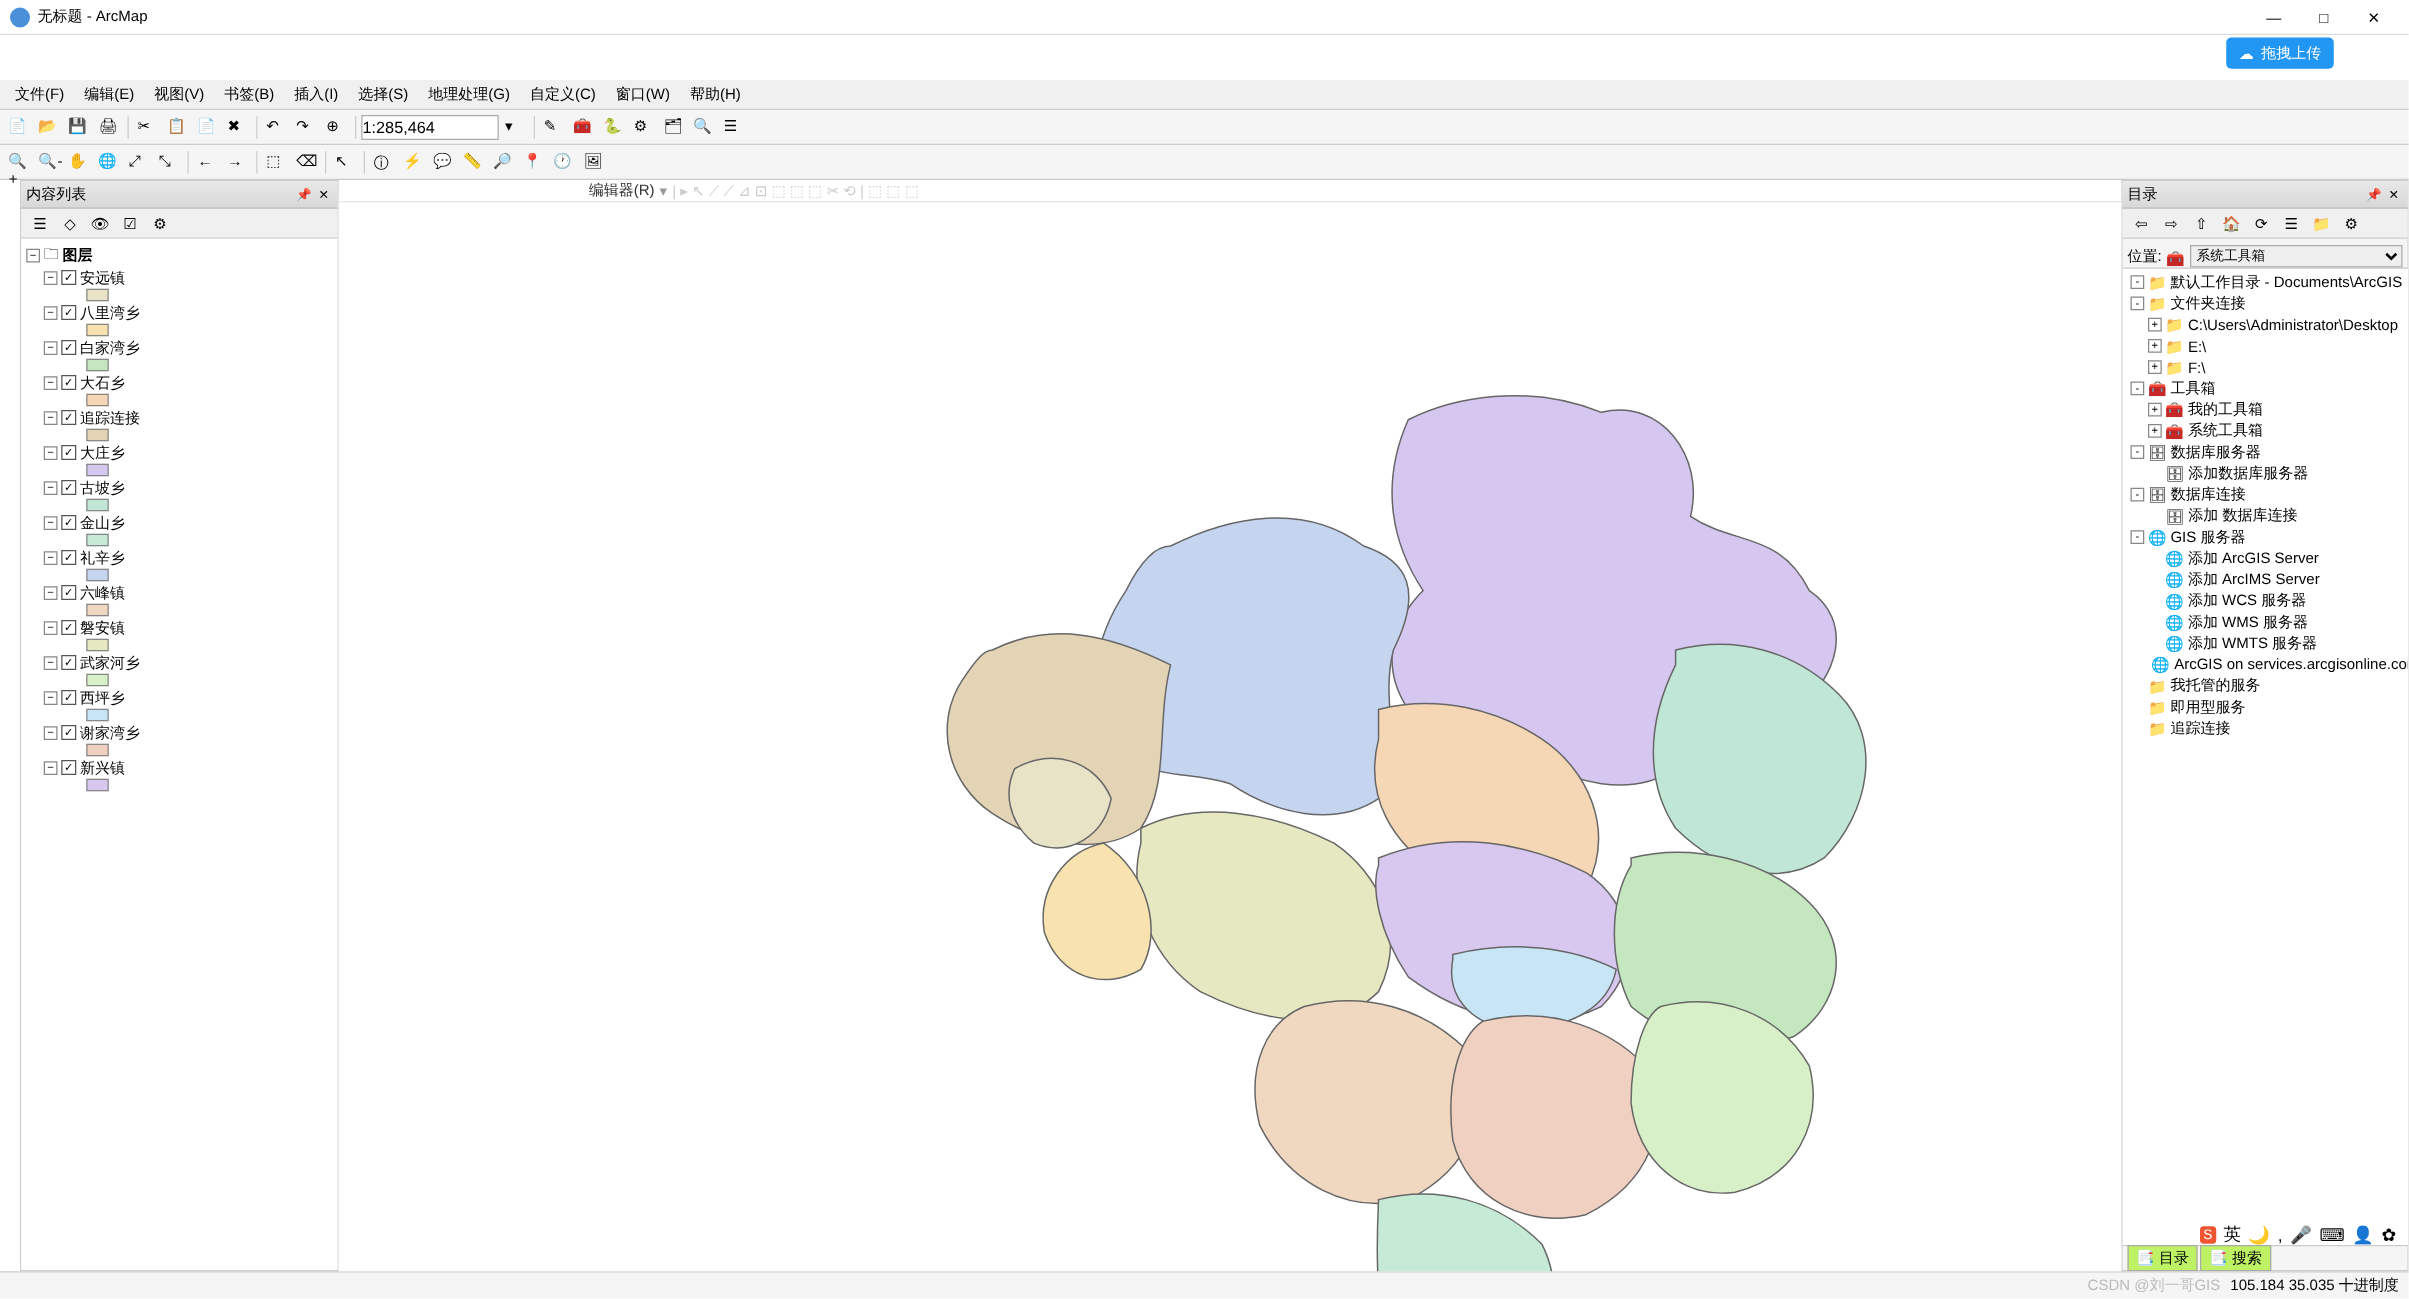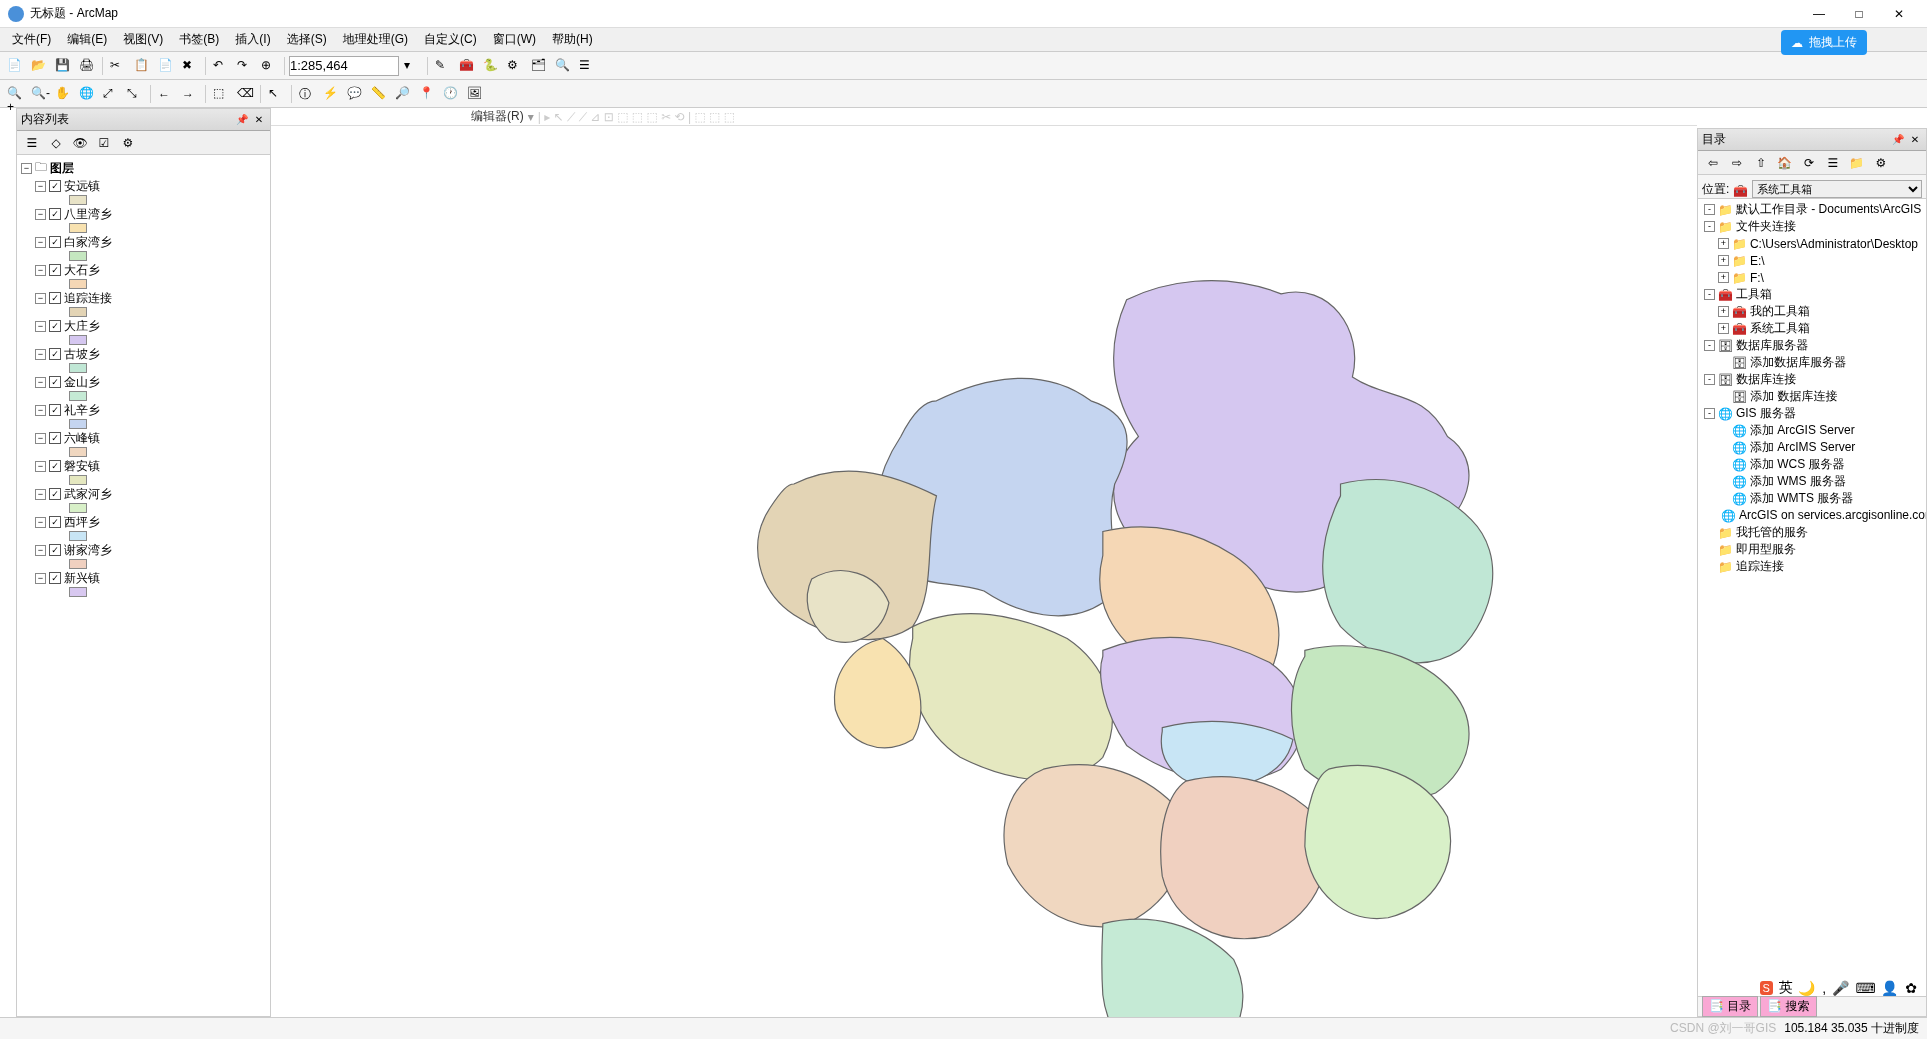--- a/index.html
+++ b/index.html
@@ -1,21 +1,21 @@
 <!DOCTYPE html>
 <html><head>
 <meta charset="utf-8">
 <style>
 * { box-sizing: border-box; margin: 0; padding: 0; font-family: "Segoe UI", Tahoma, sans-serif; font-size: 12px; }
 body { background: #fff; overflow: hidden; width: 1927px; height: 1039px; display: flex; flex-direction: column; }
 .titlebar { height: 28px; background: #fff; display: flex; align-items: center; padding: 0 8px; border-bottom: 1px solid #ddd; }
 .titlebar .logo { width: 16px; height: 16px; background: #4a90d9; border-radius: 50%; margin-right: 6px; }
 .titlebar .title { flex: 1; }
 .titlebar .winbtn { width: 40px; height: 22px; display: flex; align-items: center; justify-content: center; cursor: pointer; }
-.menubar { height: 24px; display: flex; align-items: center; padding: 0 4px; background: #f0f0f0; border-bottom: 1px solid #ccc; }
+.menubar { height: 24px; display: flex; align-items: center; padding: 0 4px; background: #f0f0f0; border-bottom: 1px solid #ccc; margin-top: 36px; }
 .menubar .mitem { padding: 2px 8px; cursor: pointer; }
 .upload-btn { position: absolute; right: 60px; top: 30px; background: #2196f3; color: #fff; padding: 4px 10px; border-radius: 4px; cursor: pointer; display: flex; align-items: center; gap: 6px; }
 .toolbar { height: 28px; display: flex; align-items: center; padding: 0 4px; background: #f5f5f5; border-bottom: 1px solid #ccc; gap: 2px; }
 .tbtn { width: 22px; height: 22px; display: flex; align-items: center; justify-content: center; cursor: pointer; border: 1px solid transparent; }
 .tbtn svg, .tbtn span { width: 16px; height: 16px; }
 .tsep { width: 1px; height: 18px; background: #ccc; margin: 0 2px; }
 .scale-input { width: 110px; height: 20px; border: 1px solid #aaa; padding: 0 0; font-size: 13px; }
 .main { flex: 1; display: flex; overflow: hidden; padding-left: 16px; }
 .panel { background: #f5f5f5; border: 1px solid #ccc; display: flex; flex-direction: column; }
 .panel-head { height: 22px; background: linear-gradient(#e8e8e8,#d8d8d8); border-bottom: 1px solid #aaa; display: flex; align-items: center; padding: 0 4px; font-size: 12px; }
@@ -25,29 +25,29 @@
 .toc-tools { height: 24px; display: flex; align-items: center; padding: 0 4px; gap: 2px; background: #f0f0f0; border-bottom: 1px solid #ccc; }
 .toc-body { flex: 1; background: #fff; overflow: auto; padding: 4px; }
 .tree-row { display: flex; align-items: center; height: 18px; gap: 3px; cursor: pointer; }
 .exp { width: 11px; height: 11px; border: 1px solid #888; display: flex; align-items: center; justify-content: center; font-size: 9px; line-height: 1; cursor: pointer; background: #fff; }
 .chk { width: 12px; height: 12px; border: 1px solid #555; display: flex; align-items: center; justify-content: center; font-size: 10px; background: #fff; }
 .chk.on::after { content: "✓"; font-size: 9px; }
 .swatch { width: 18px; height: 10px; border: 1px solid #888; margin-left: 34px; }
 .map-area { flex: 1; background: #fff; position: relative; display: flex; flex-direction: column; }
 .editor-bar { height: 24px; display: flex; align-items: center; justify-content: flex-start; padding-left: 200px; gap: 4px; color: #999; border-bottom: 1px solid #ddd; }
 .map-canvas { flex: 1; position: relative; background: #fff; }
-.catalog { width: 230px; margin-top: 20px; }
+.catalog { width: 230px; }
 .cat-tools { height: 24px; display: flex; align-items: center; gap: 2px; padding: 0 4px; background: #f0f0f0; border-bottom: 1px solid #ccc; }
 .cat-loc { height: 24px; display: flex; align-items: flex-end; gap: 4px; padding: 0 4px; border-bottom: 1px solid #ccc; }
 .cat-loc select { flex: 1; height: 18px; font-size: 11px; border: 1px solid #aaa; }
 .cat-body { flex: 1; background: #fff; overflow: auto; padding: 2px; }
 .cat-row { display: flex; align-items: center; height: 17px; gap: 3px; font-size: 11px; cursor: pointer; white-space: nowrap; }
 .statusbar { height: 22px; border-top: 1px solid #ccc; display: flex; align-items: center; justify-content: flex-end; padding: 0 8px; gap: 8px; background: #f5f5f5; }
 .cat-tabs { height: 20px; display: flex; align-items: center; gap: 2px; padding: 0 4px; border-top: 1px solid #ccc; font-size: 11px; }
-.cat-tab { padding: 1px 6px; border: 1px solid #aaa; background: #f9a8d4; cursor: pointer; }
+.cat-tab { padding: 1px 6px; border: 1px solid #aaa; background: #bef264; cursor: pointer; }
 .tray { position: absolute; right: 10px; bottom: 42px; display: flex; gap: 6px; align-items: center; }
 .tray span { font-size: 14px; }
 </style>
 </head>
 <body>
 
 <div class="titlebar">
   <div class="logo"></div>
   <div class="title">无标题 - ArcMap</div>
   <div class="winbtn">—</div>

